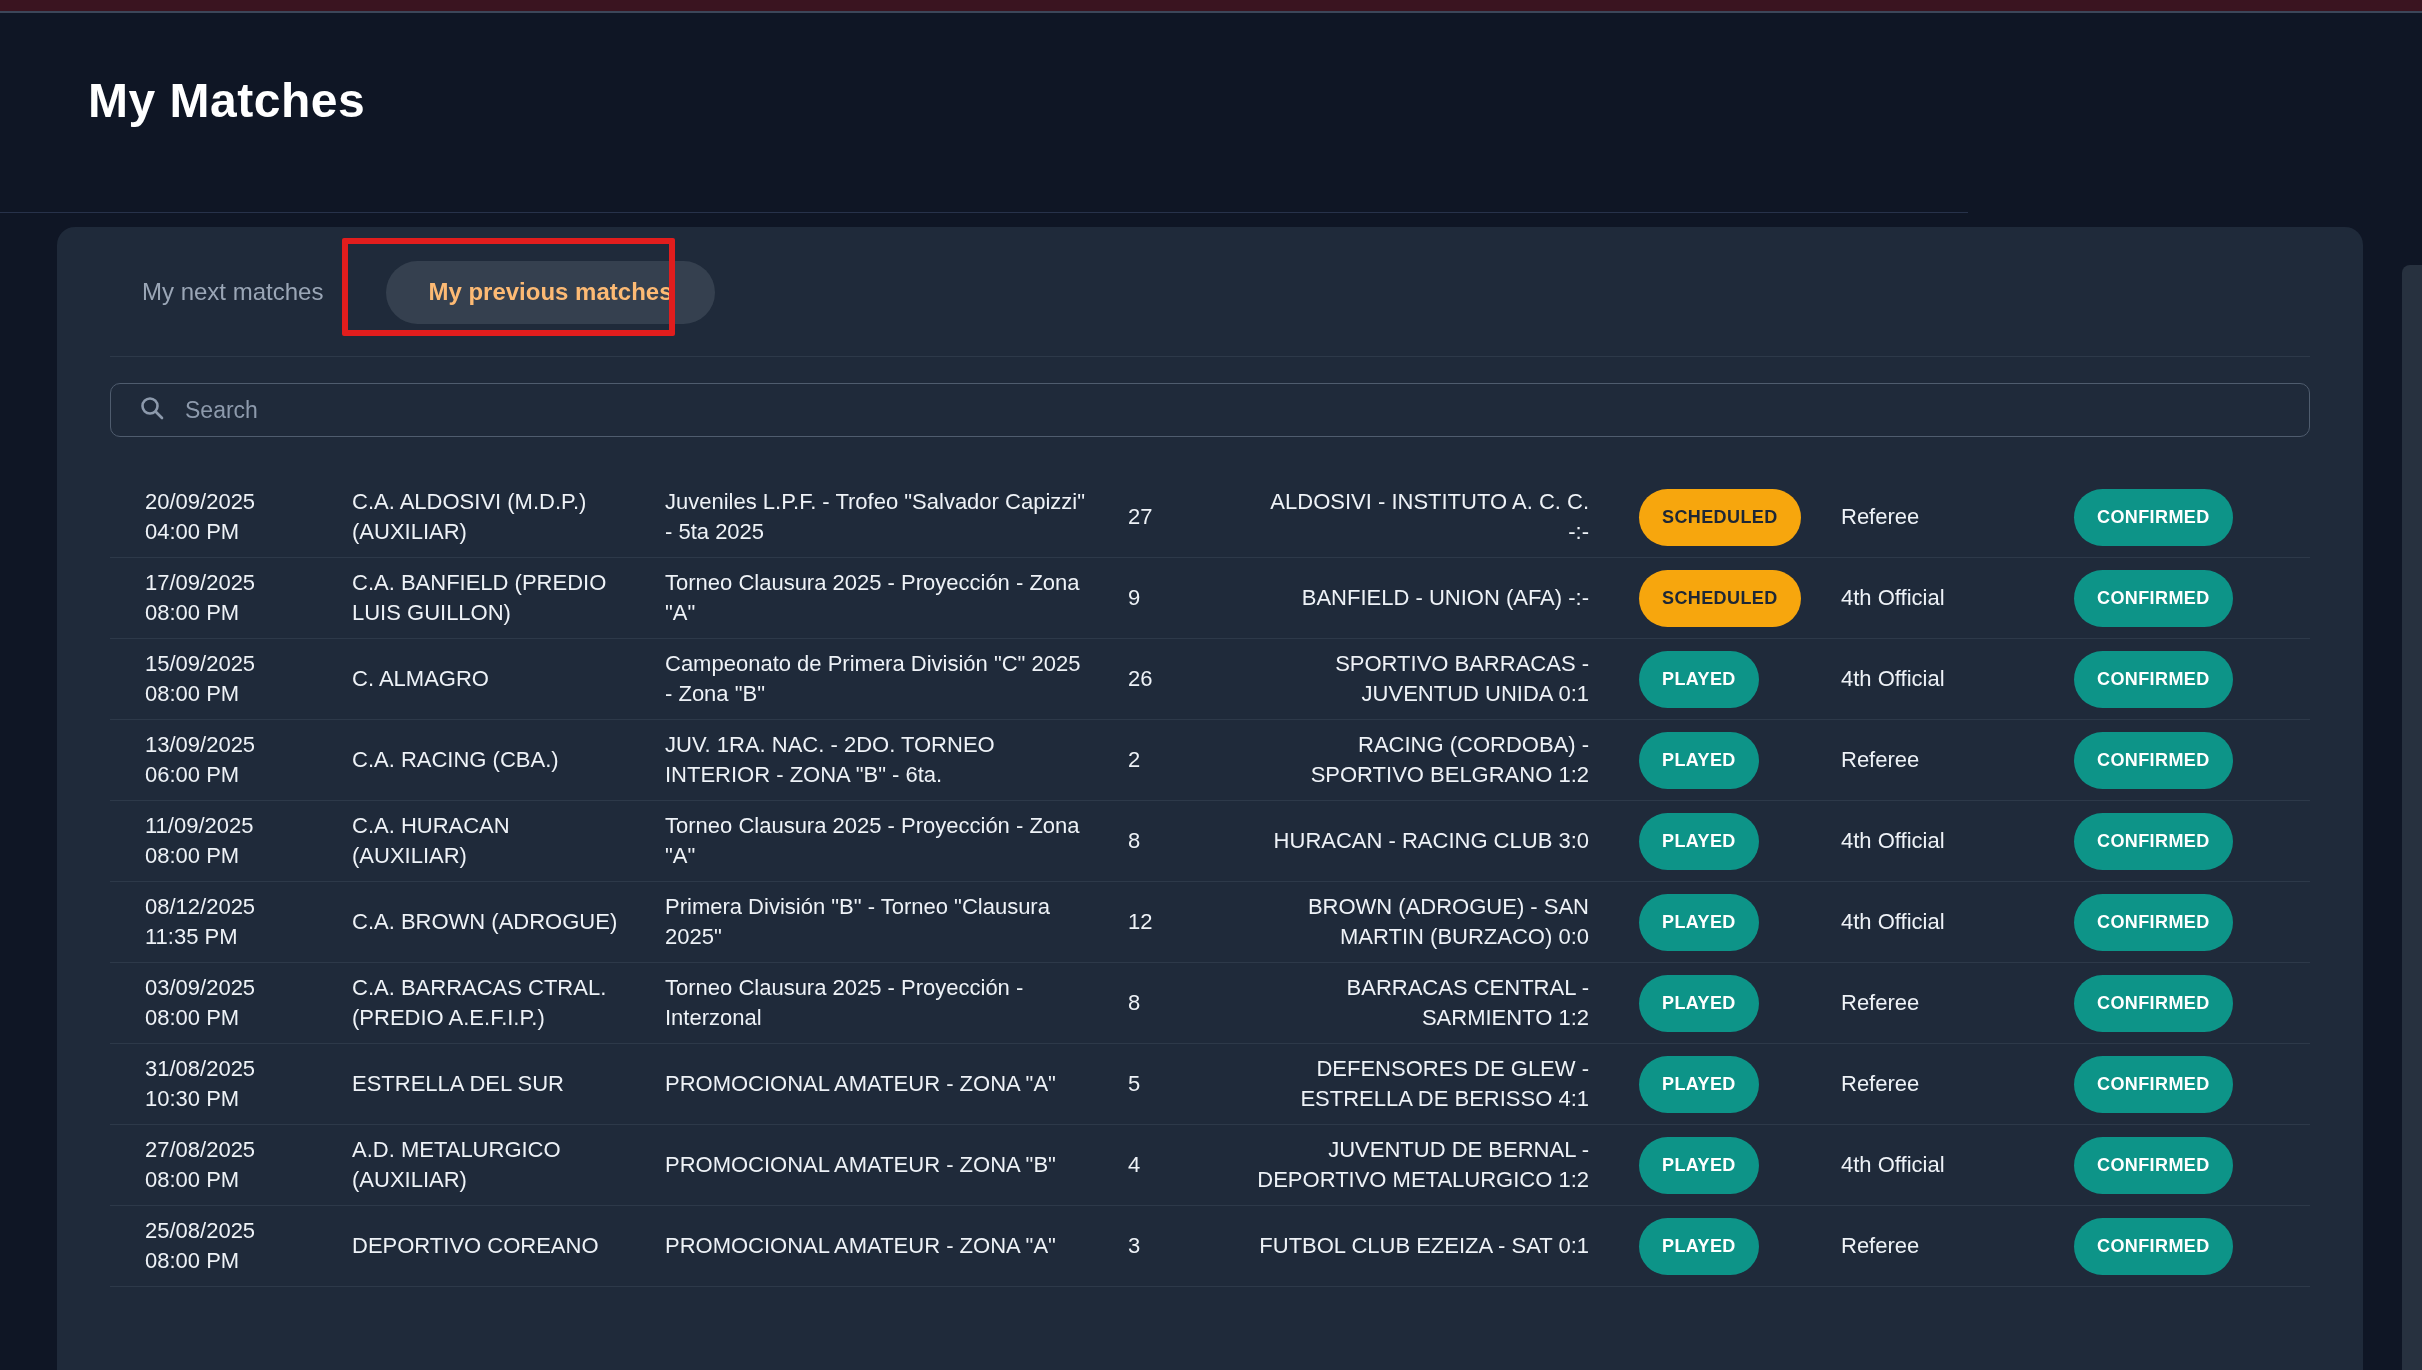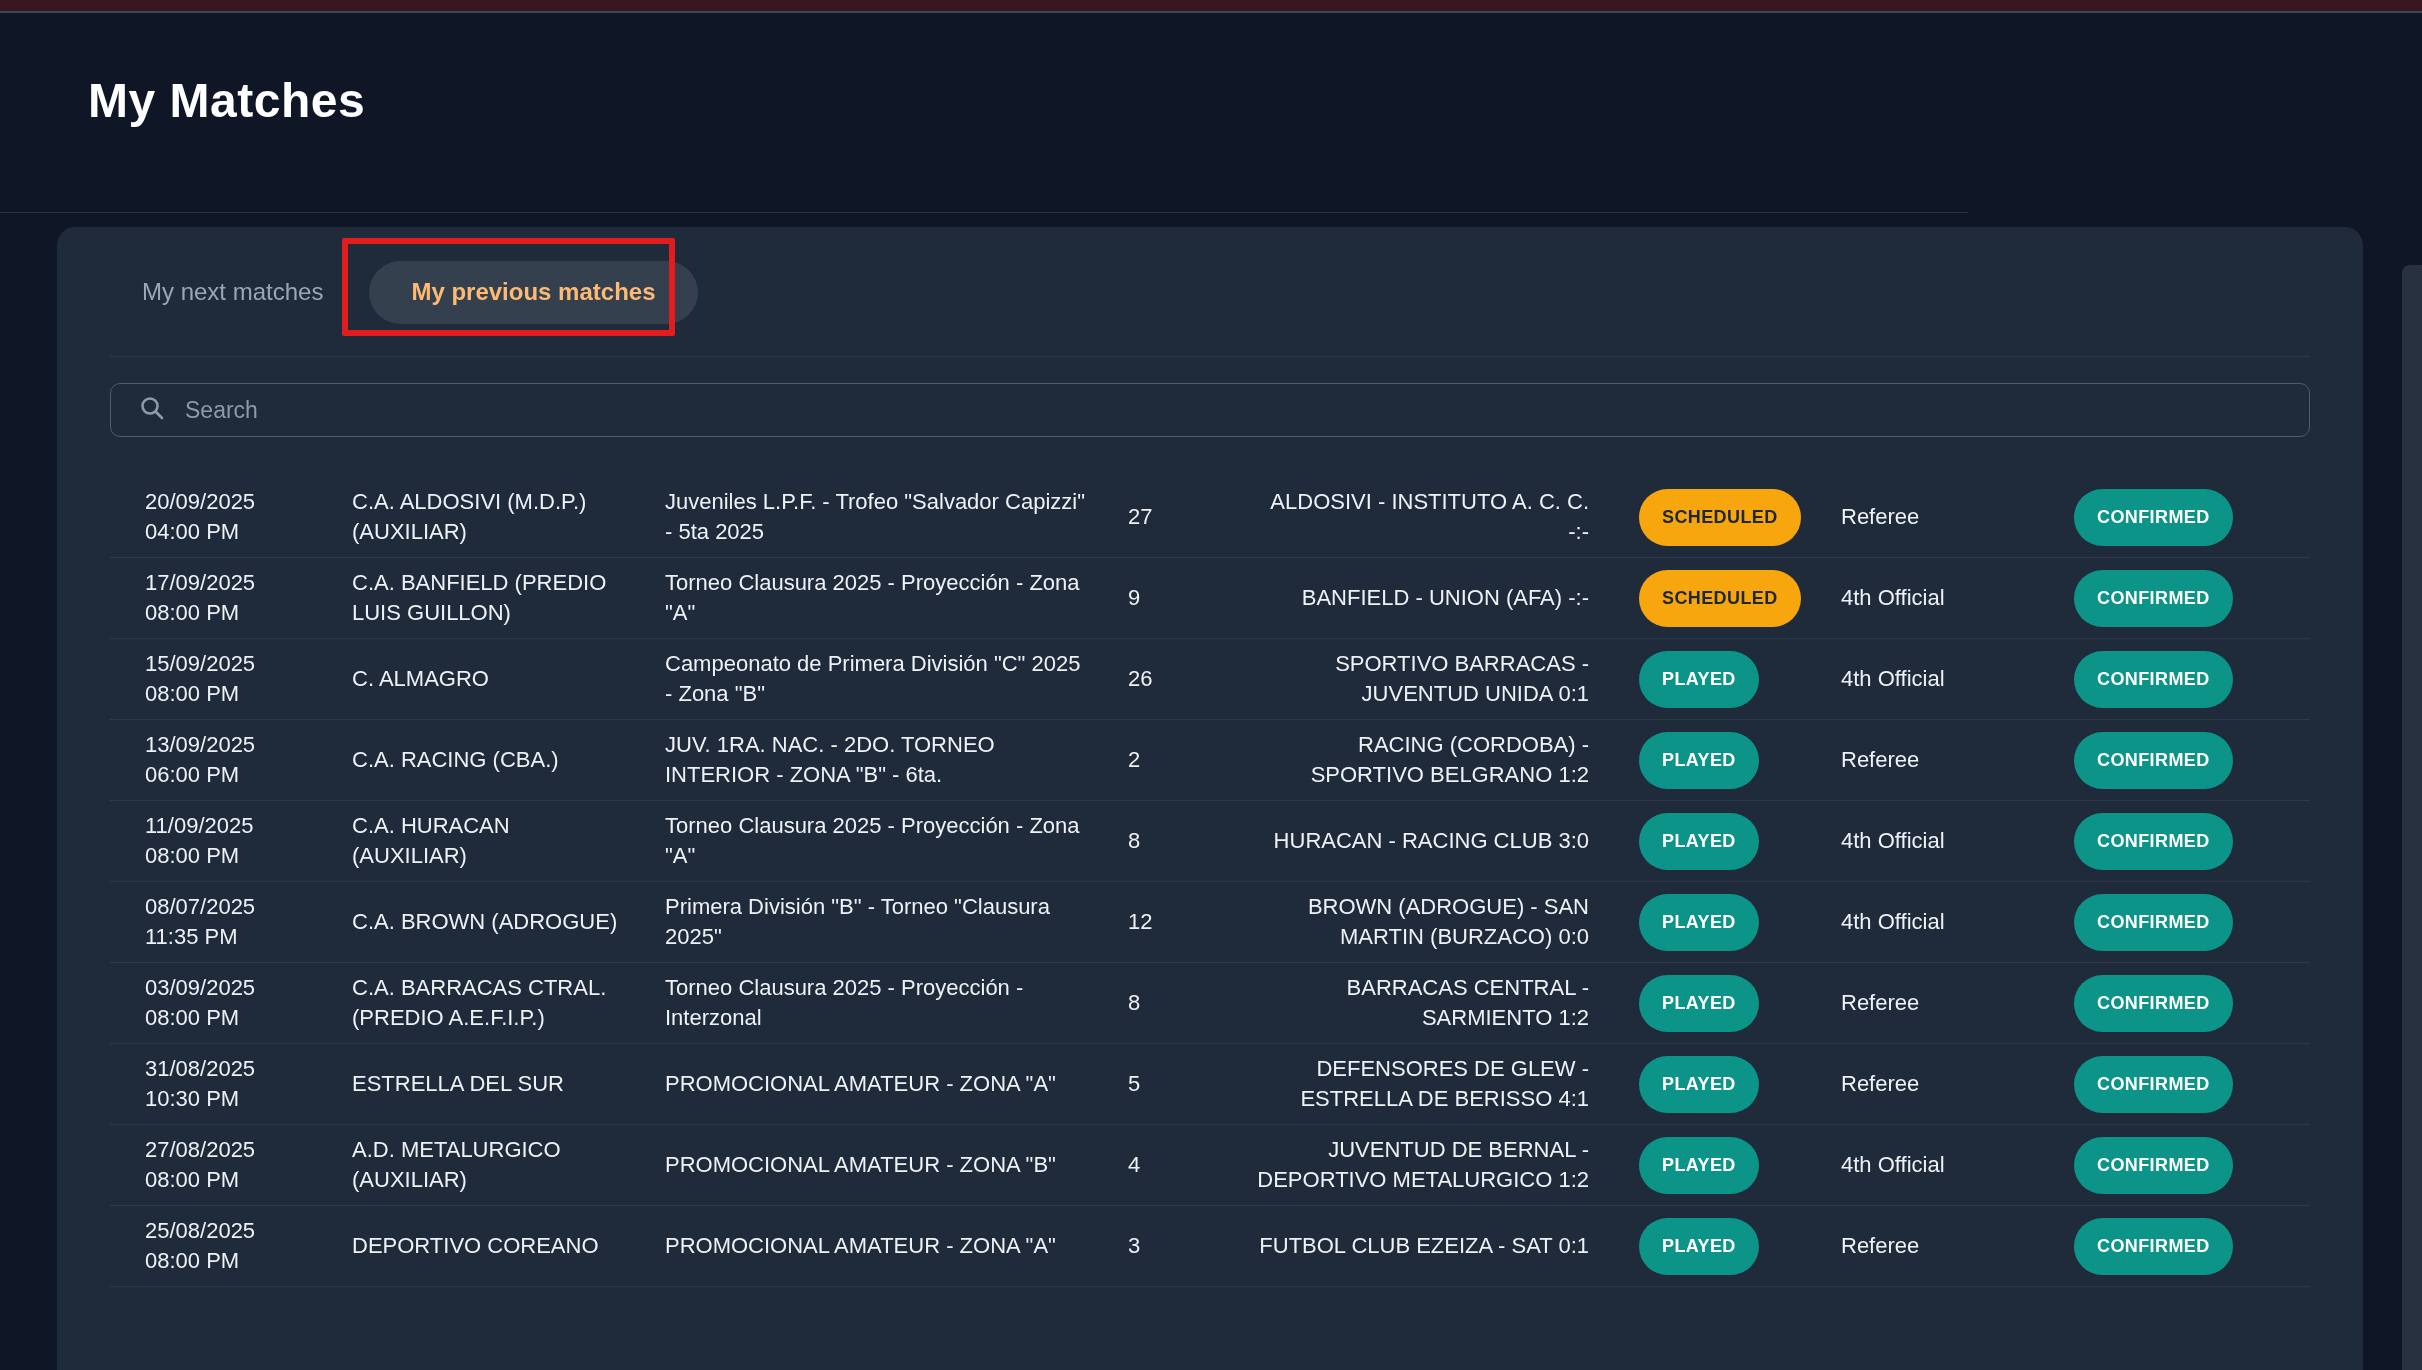--- a/index.html
+++ b/index.html
@@ -28,21 +28,21 @@
   }
   
   .card {
     position:absolute; left:57px; top:227px; width:2306px; height:1200px;
     background:#1f2a3a;
     border-radius:18px 18px 0 0;
   }
   
   .tabs-bar {
     position:absolute; left:85px; top:33px; height:64px;
-    display:flex; align-items:center; gap:46px;
+    display:flex; align-items:center; gap:63px;
   }
   .tab-inactive {
     font-size:24px; color:#9aa6b6; cursor:pointer; white-space:nowrap;
   }
   .tab-pill {
     background:#35404f; color:#fdba74; font-size:24px; font-weight:600;
     border-radius:999px; padding:0 42px; height:63px;
     display:flex; align-items:center; white-space:nowrap; cursor:pointer;
   }
   .tabs-divider {
@@ -201,21 +201,21 @@
       <div class="cell">Torneo Clausura 2025 - Proyección - Zona "A"</div>
       <div class="cell">8</div>
       <div class="cell c-match">HURACAN - RACING CLUB 3:0</div>
       <div class="cell"><span class="badge badge-teal">PLAYED</span></div>
       <div class="cell">4th Official</div>
       <div class="cell c-rolestatus"><span class="badge badge-teal">CONFIRMED</span></div>
     </div>
 
     <div class="trow">
       <div class="cell c-date">
-          <span>08/07/2025</span>
+          <span>08/12/2025</span>
           <span>11:35 PM</span>
         </div>
       <div class="cell">C.A. BROWN (ADROGUE)</div>
       <div class="cell">Primera División "B" - Torneo "Clausura 2025"</div>
       <div class="cell">12</div>
       <div class="cell c-match">BROWN (ADROGUE) - SAN MARTIN (BURZACO) 0:0</div>
       <div class="cell"><span class="badge badge-teal">PLAYED</span></div>
       <div class="cell">4th Official</div>
       <div class="cell c-rolestatus"><span class="badge badge-teal">CONFIRMED</span></div>
     </div>

